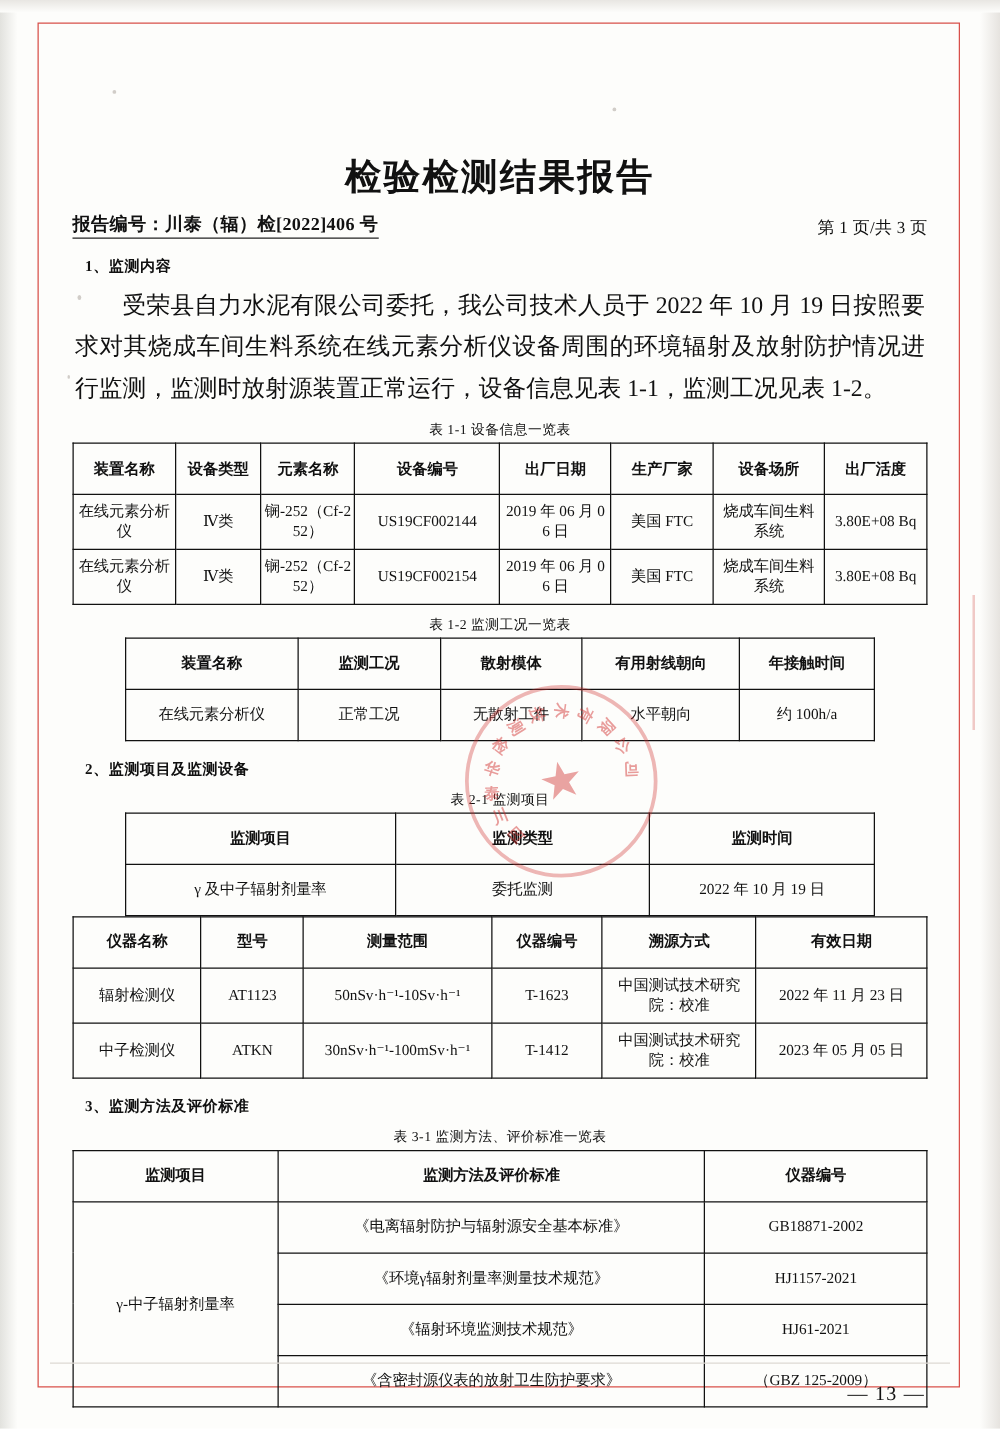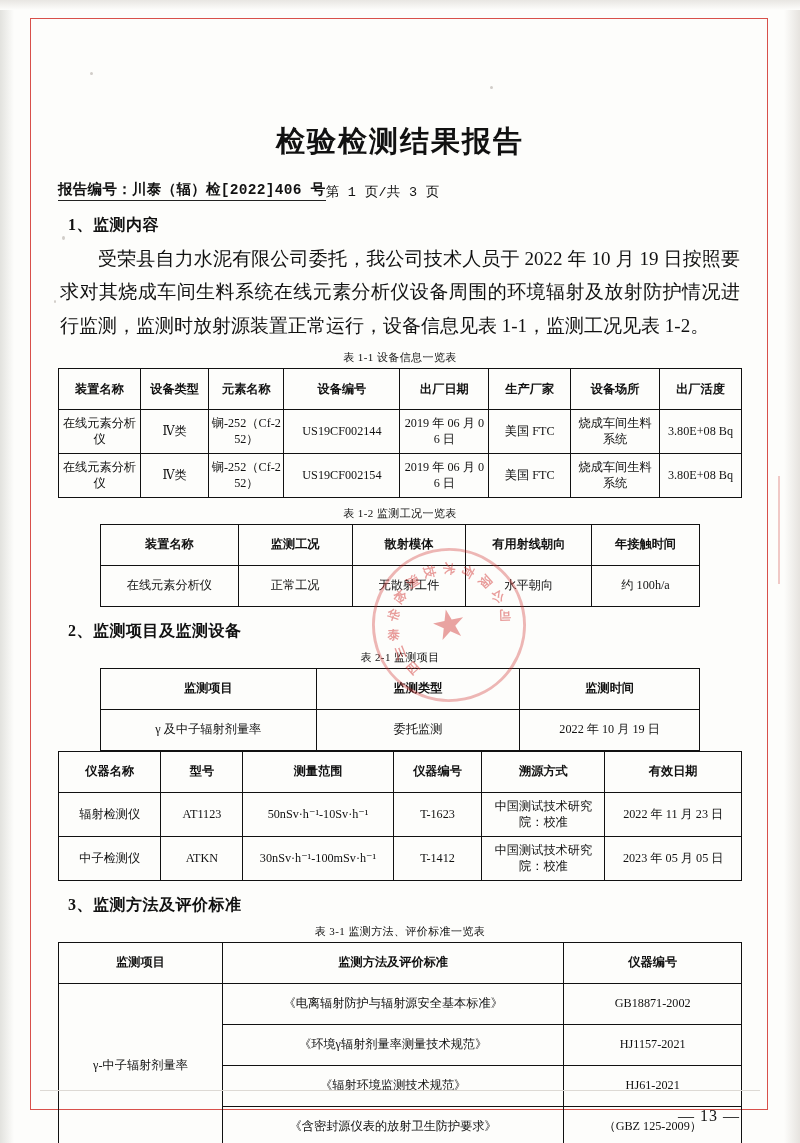--- a/index.html
+++ b/index.html
@@ -58,38 +58,37 @@
   .doc-title {
     text-align: center;
     font-size: 29px;
     font-weight: bold;
     letter-spacing: 2px;
     margin-top: 98px;
     font-family: Liberation Sans, sans-serif;
   }
   .report-no-row {
     display: flex;
-    justify-content: flex-start;
+    justify-content: space-between;
     align-items: flex-end;
-    margin-top: 18px;
+    margin-top: 8px;
     font-size: 14.5px;
-    font-family: Liberation Mono, monospace;
   }
   .report-no {
     font-weight: bold;
     border-bottom: 1.3px solid #222;
     padding-bottom: 1px;
     letter-spacing: 0.3px;
   }
   .page-no {
     font-size: 13.5px;
     letter-spacing: 0.3px;
   }
   .section-title {
-    font-size: 16px;
+    font-size: 12px;
     font-weight: bold;
     margin: 14px 0 6px 10px;
     letter-spacing: 0.5px;
   }
   .para {
     font-size: 19px;
     line-height: 1.75;
     text-indent: 2em;
     text-align: justify;
     margin: 0 2px 4px 2px;

